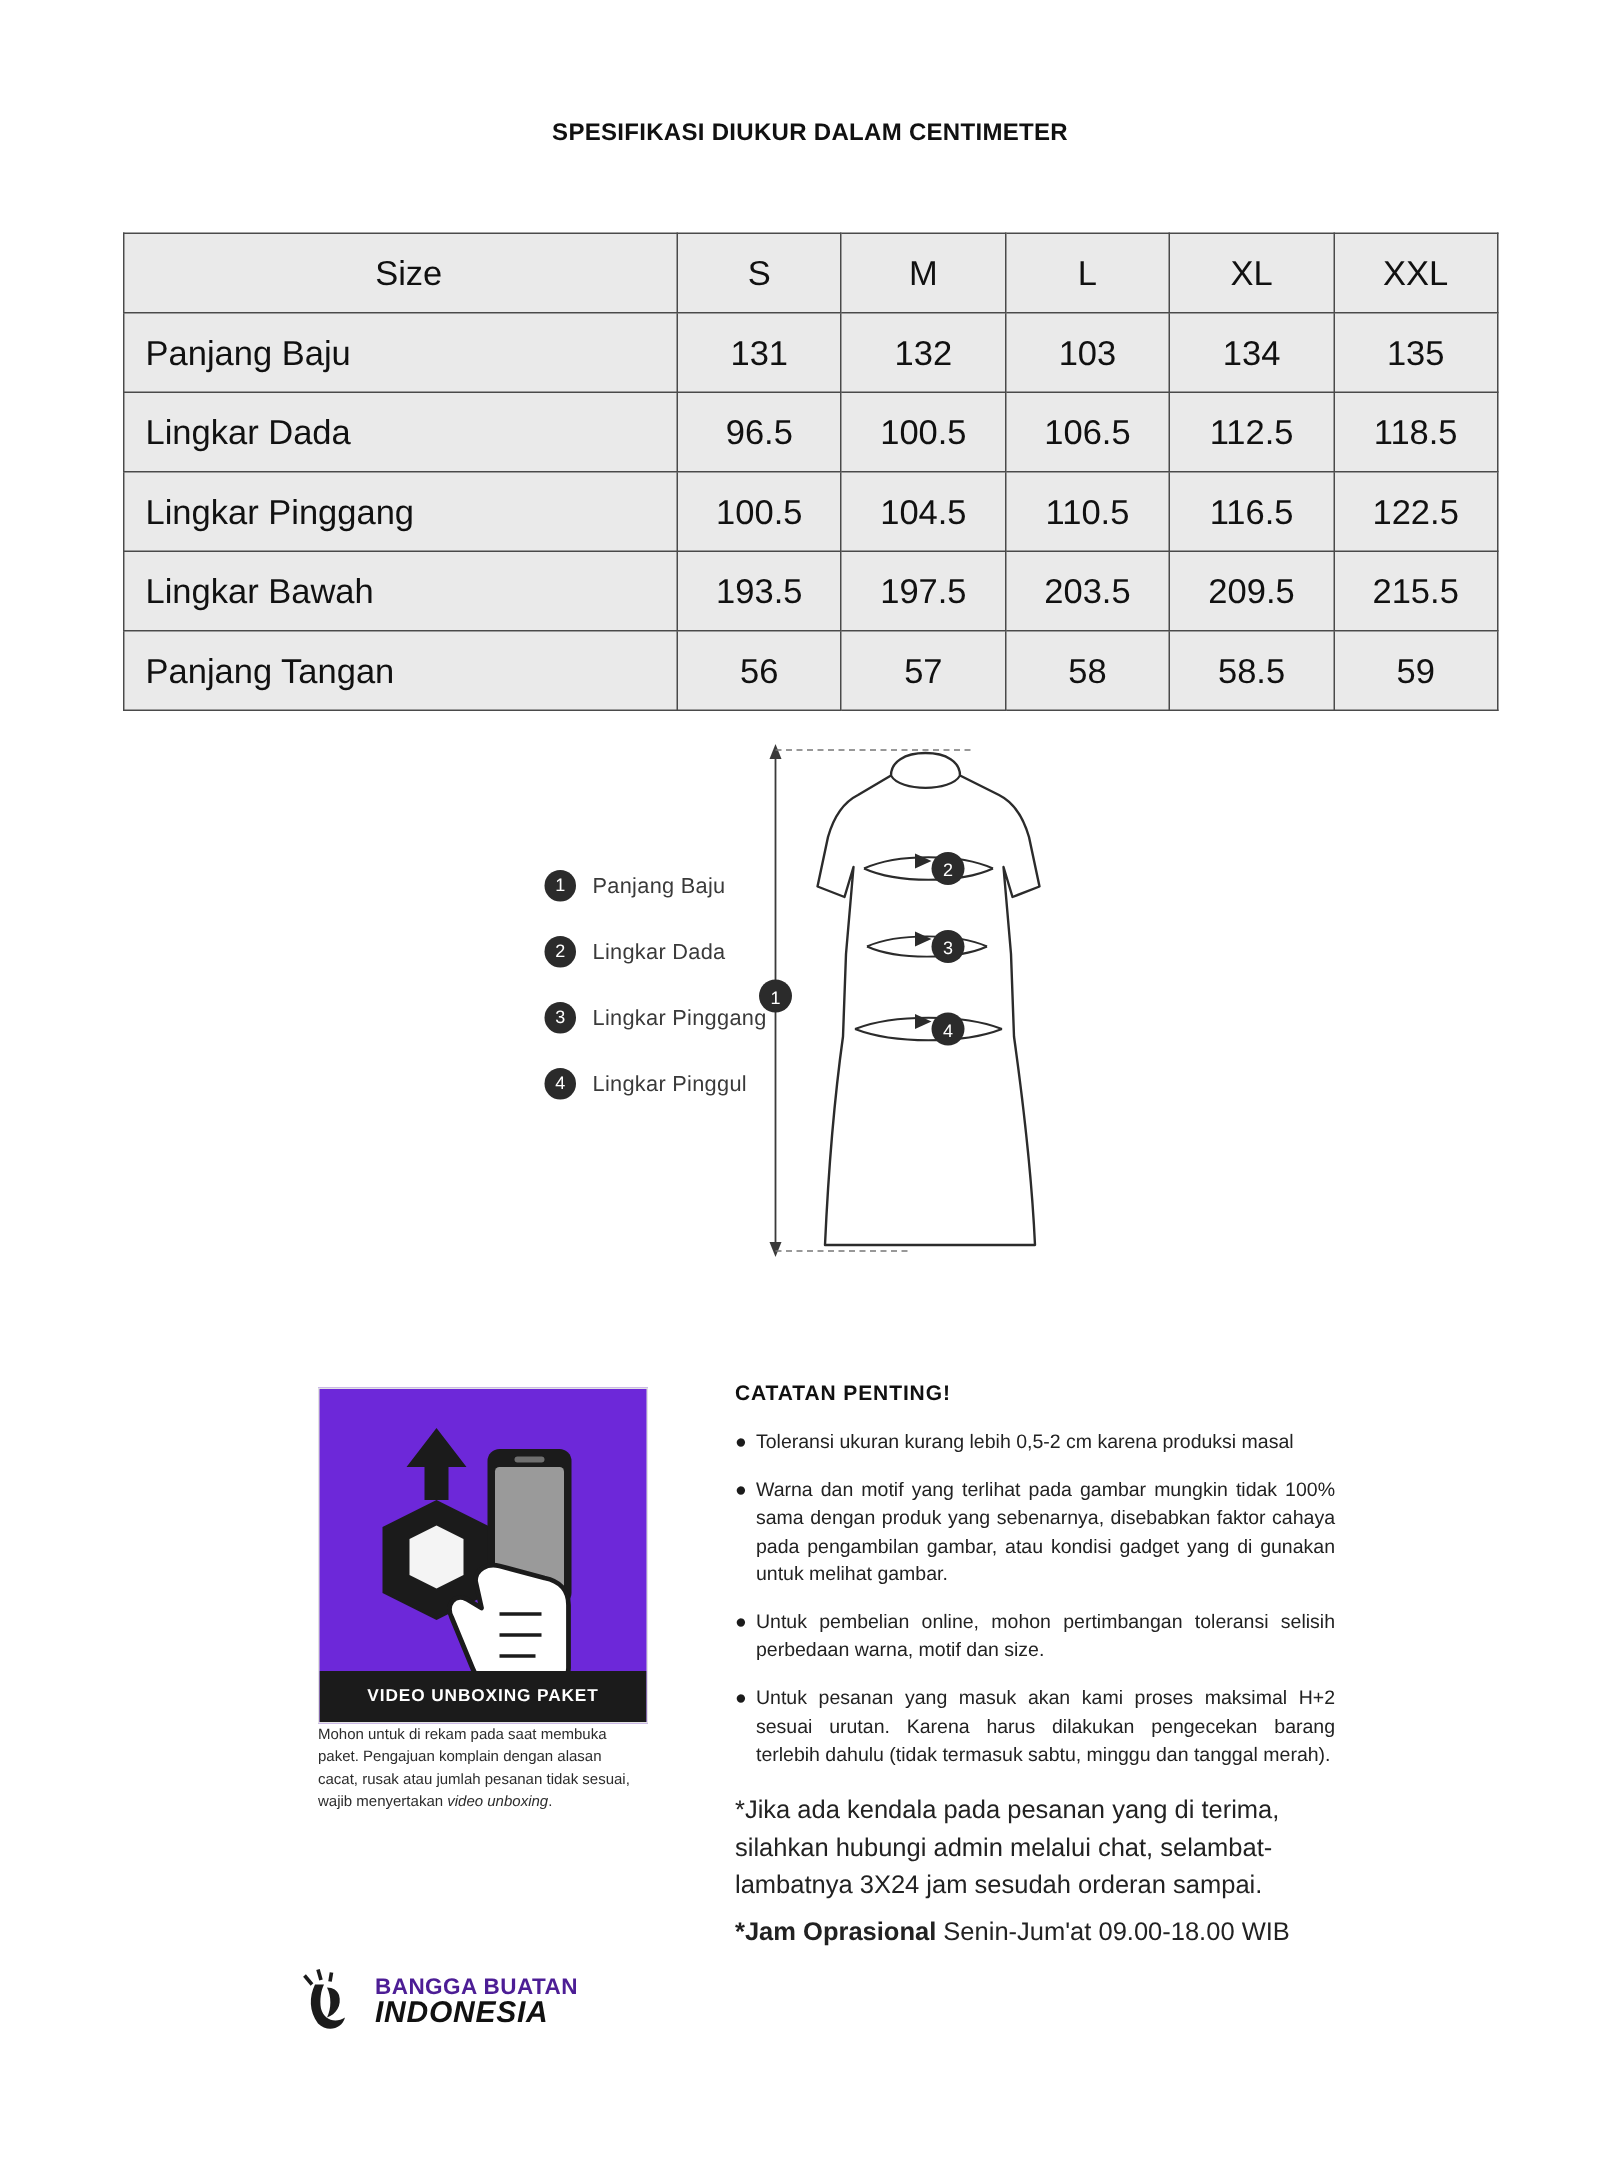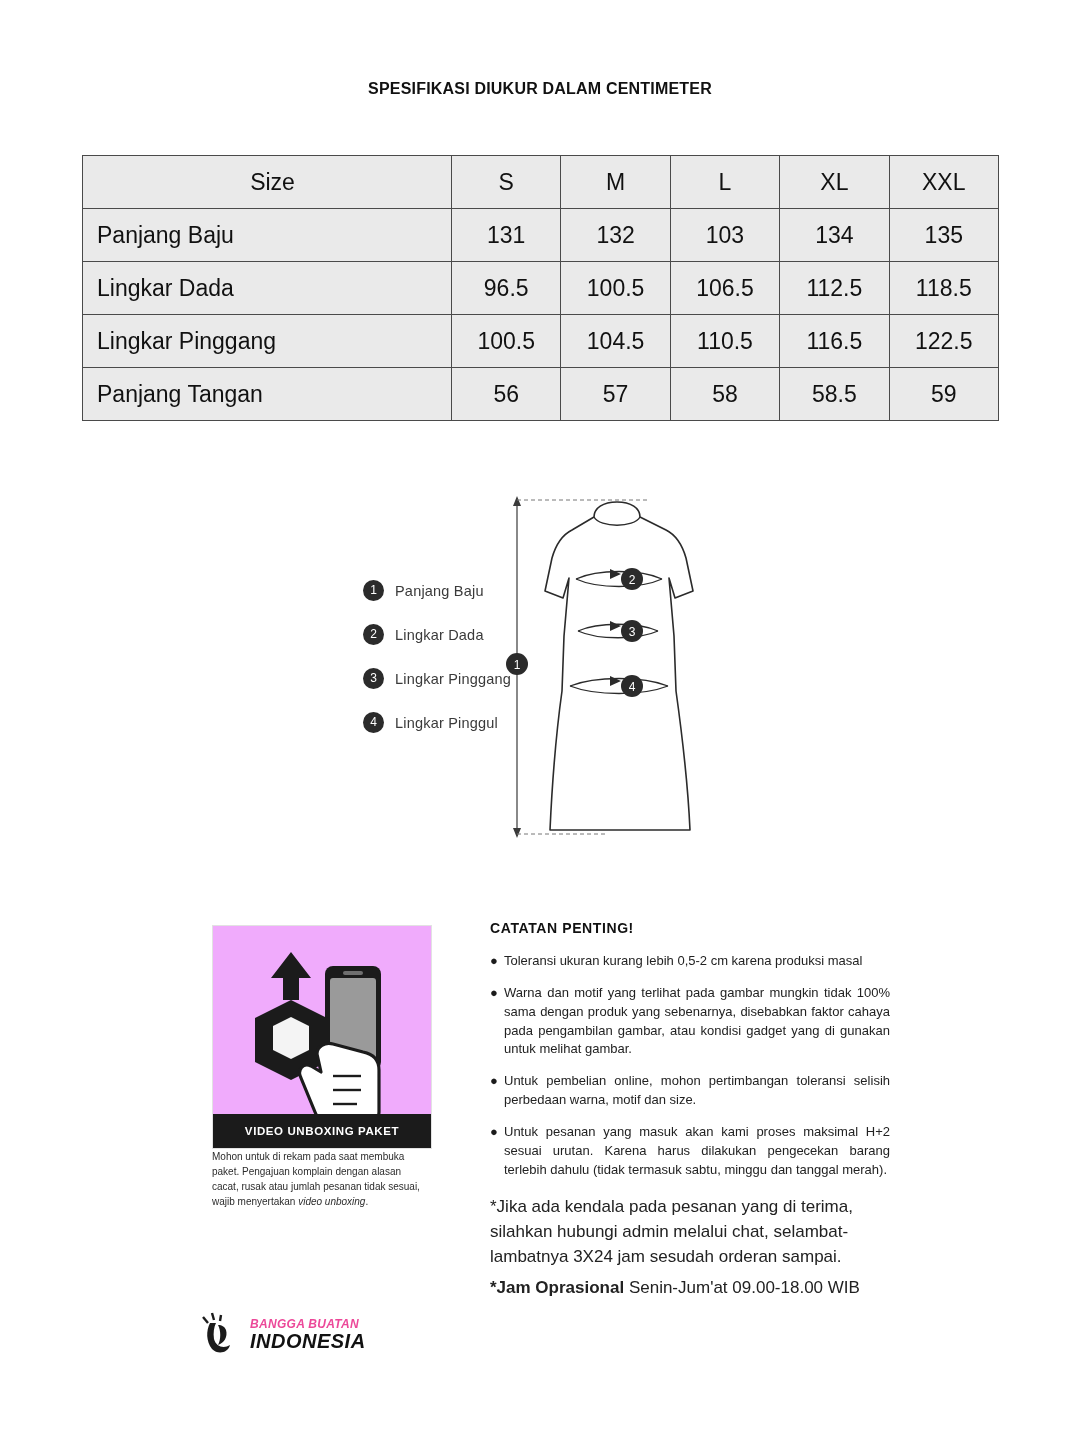--- a/index.html
+++ b/index.html
@@ -114,21 +114,21 @@
   }
   .unboxing-card {
     position: absolute;
     left: 212px;
     top: 5px;
     width: 218px;
   }
   .unboxing-img {
     width: 218px;
     height: 222px;
-    background: #f0abfc;
+    background: #6d28d9;
     border: 1px solid #e2e2e2;
     position: relative;
     overflow: hidden;
   }
   .unboxing-caption {
     position: absolute;
     left: 0;
     bottom: 0;
     width: 100%;
     height: 34px;
@@ -202,25 +202,24 @@
   .badge-mark {
     width: 52px;
     height: 52px;
     position: relative;
     margin-right: 8px;
   }
   .badge-text {
     line-height: 1.05;
   }
   .badge-l1 {
-    font-size: 12px;
+    font-size: 15px;
     font-weight: bold;
     letter-spacing: 0.3px;
-    font-style: italic;
-    color: #ec4899;
+    color: #4c1d95;
   }
   .badge-l2 {
     font-size: 20px;
     font-weight: bold;
     letter-spacing: 0.5px;
     font-style: italic;
     color: #111;
   }
 </style>
 </head>
@@ -257,20 +256,28 @@
       </tr>
       <tr>
         <td class="label">Lingkar Pinggang</td>
         <td>100.5</td>
         <td>104.5</td>
         <td>110.5</td>
         <td>116.5</td>
         <td>122.5</td>
       </tr>
       <tr>
+        <td class="label">Lingkar Bawah</td>
+        <td>193.5</td>
+        <td>197.5</td>
+        <td>203.5</td>
+        <td>209.5</td>
+        <td>215.5</td>
+      </tr>
+      <tr>
         <td class="label">Panjang Tangan</td>
         <td>56</td>
         <td>57</td>
         <td>58</td>
         <td>58.5</td>
         <td>59</td>
       </tr>
     </tbody>
   </table>
 </div>

